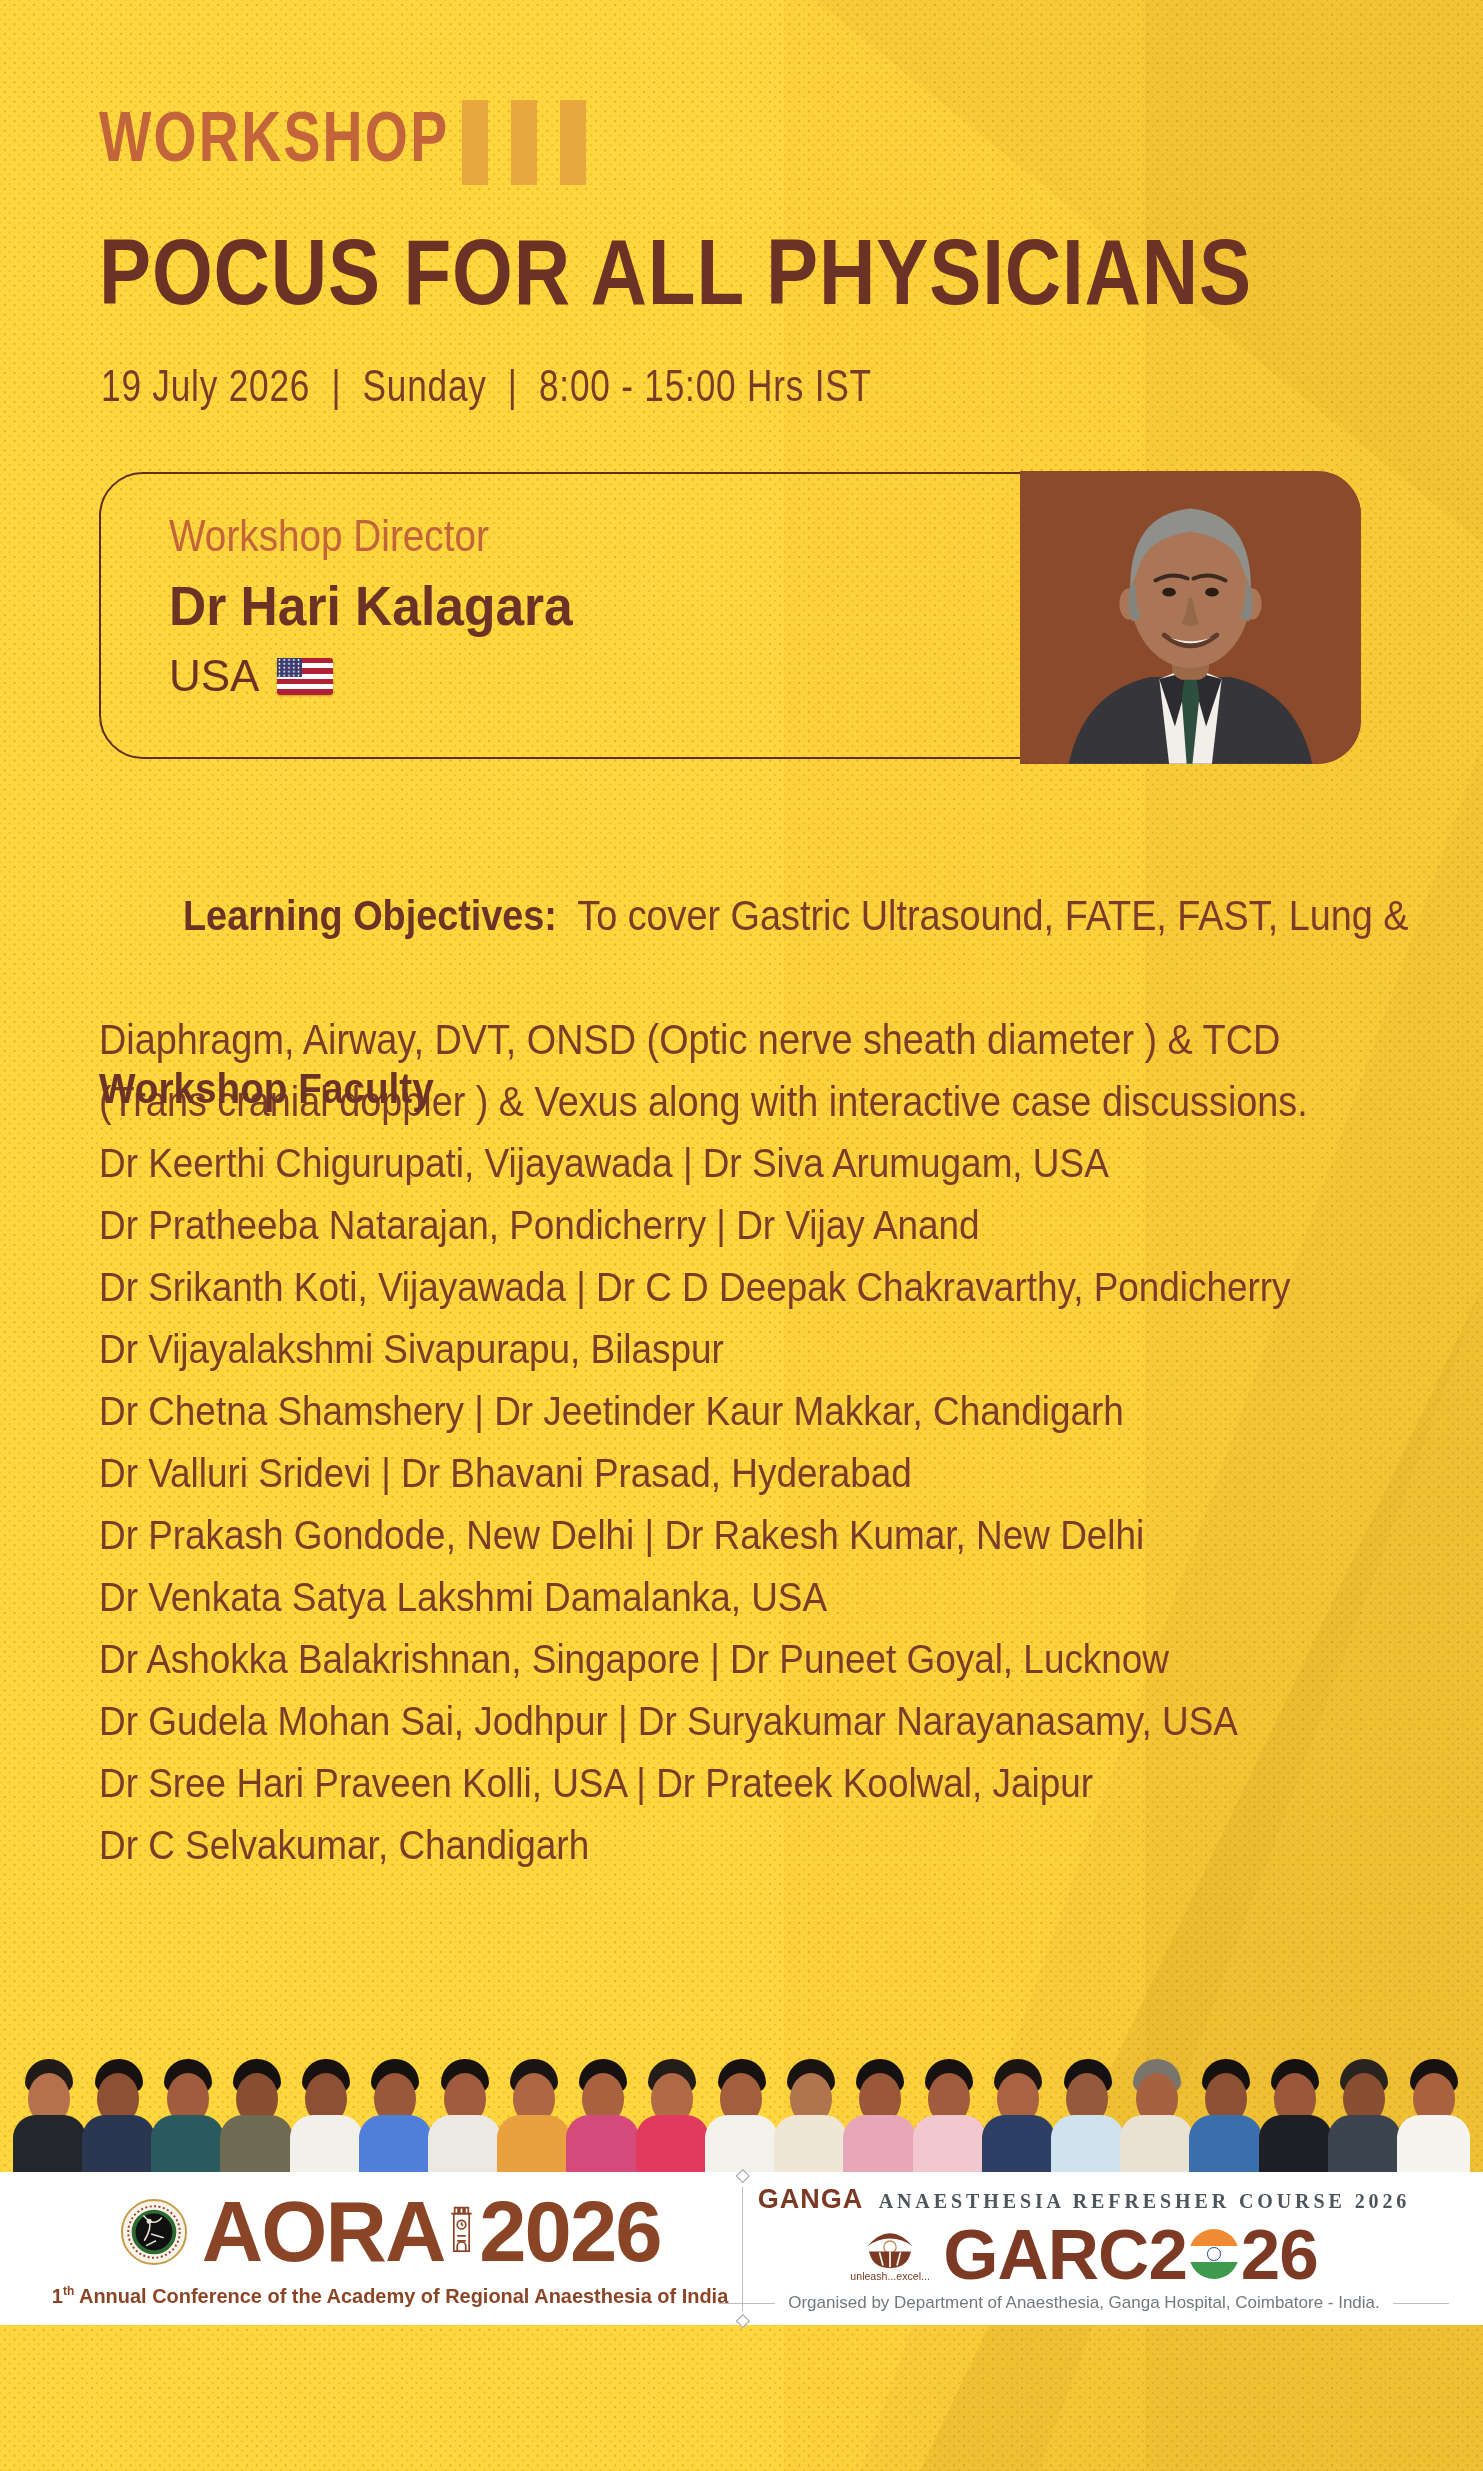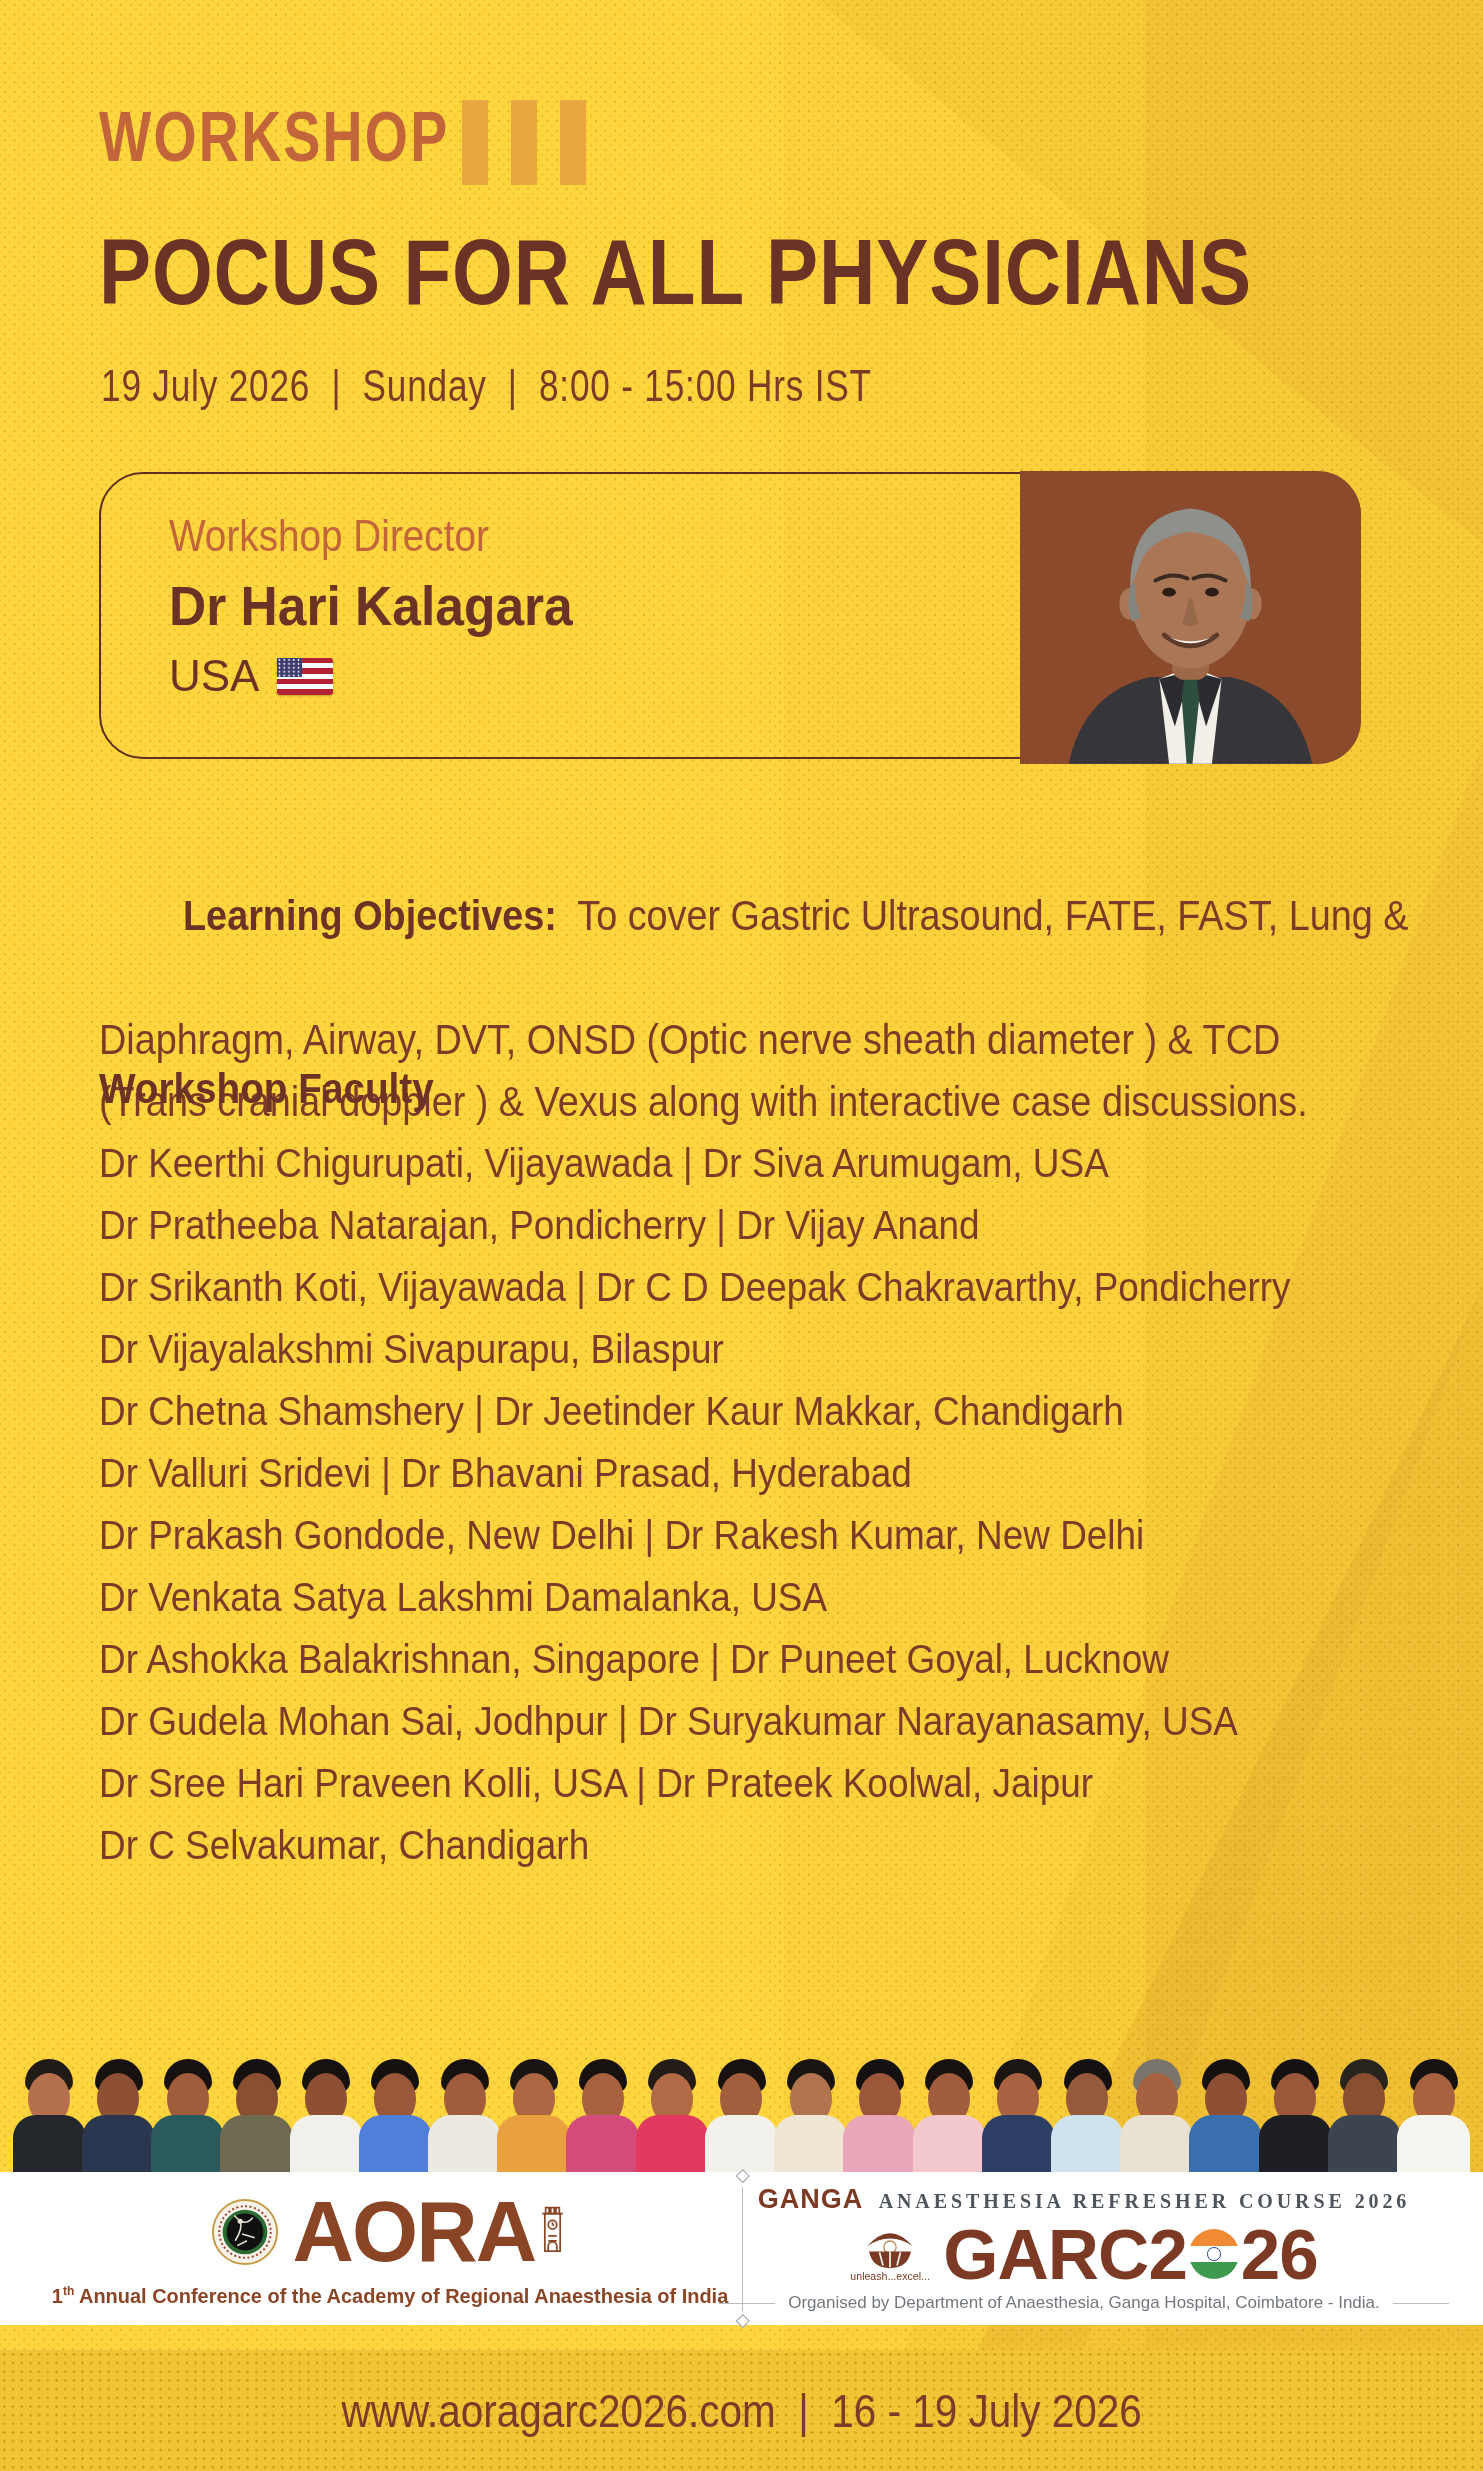--- a/index.html
+++ b/index.html
@@ -312,20 +312,21 @@
             <svg class="tower" viewBox="0 0 34 64" width="29" height="56">
               <g stroke="#8A4526" stroke-width="2" fill="none">
                 <rect x="8" y="14" width="18" height="44"></rect>
                 <path d="M5 14 h24 M9 14 v-7 h4 v7 M15 14 v-7 h4 v7 M21 14 v-7 h4 v7"></path>
                 <circle cx="17" cy="27" r="5"></circle>
                 <path d="M17 27 v-3 M17 27 l2 1"></path>
                 <path d="M12 40 h10 M12 46 h10"></path>
                 <path d="M12 58 v-6 a5 5 0 0 1 10 0 v6"></path>
               </g>
             </svg>
+            <span>2026</span>
           </span>
         </div>
         <div class="aora-tag">
           <span>1</span><sup>th</sup><span> Annual Conference of the Academy of Regional Anaesthesia of India</span>
         </div>
       </div>
 
       <div class="divider">
         <span class="dia"></span>
         <span class="dia bottom"></span>
@@ -353,20 +354,15 @@
           </span>
         </div>
         <div class="org-row">
           <span class="dash"></span>
           <span>Organised by Department of Anaesthesia, Ganga Hospital, Coimbatore - India.</span>
           <span class="dash"></span>
         </div>
       </div>
     </footer>
 
-    <div class="bottom-bar">
-      <span class="bottom-text">
-        <span>www.aoragarc2026.com</span><span>  |  </span><span>16 - 19 July 2026</span>
-      </span>
-    </div>
   </div>
 </div>
 
 
 </body></html>

